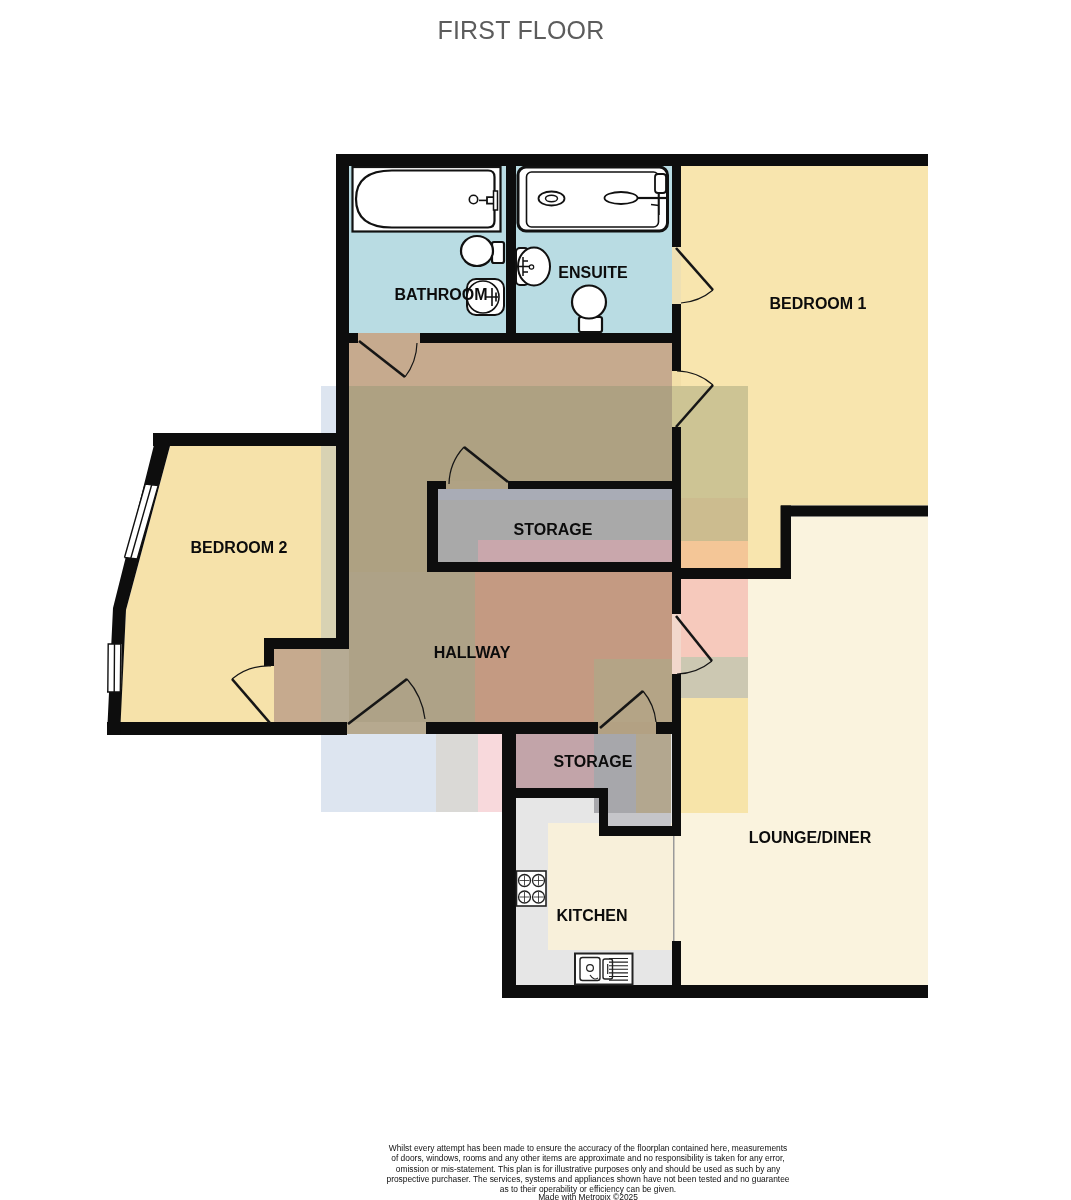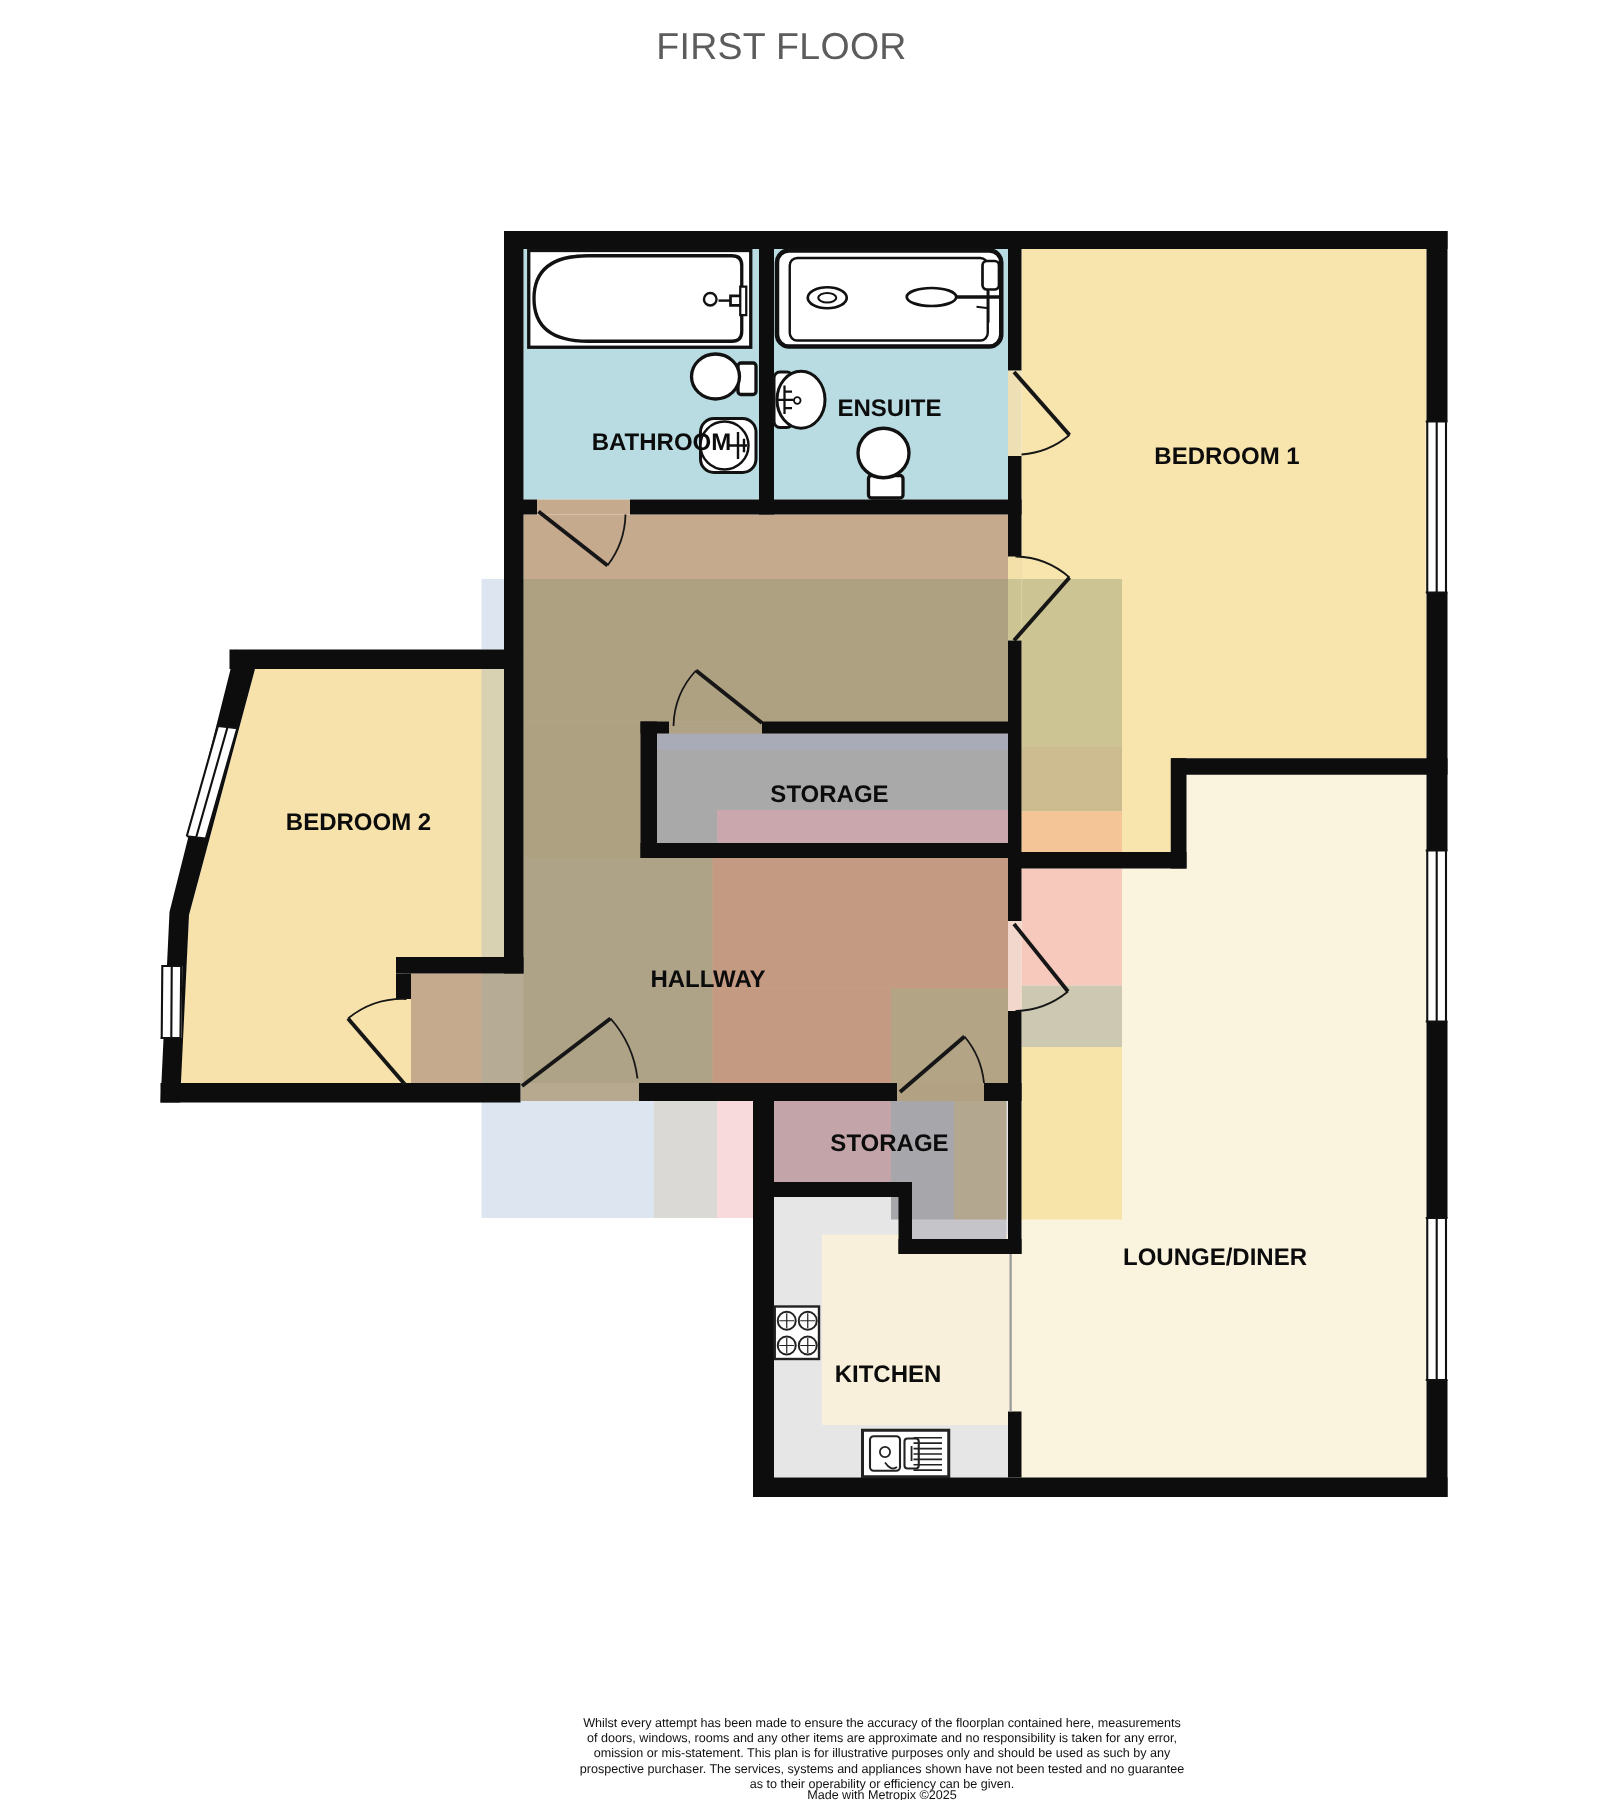--- a/index.html
+++ b/index.html
@@ -1,16 +1,16 @@
 <!DOCTYPE html>
 <html><head>
 <meta charset="utf-8">
 <style>
   html,body{margin:0;padding:0;background:#ffffff;}
-  #page{position:relative;width:1071px;height:1200px;background:#ffffff;overflow:hidden;
+  #page{position:relative;width:928px;height:1200px;background:#ffffff;overflow:hidden;
         font-family:"Liberation Sans", sans-serif;}
   svg{position:absolute;left:0;top:0;}
   text{font-family:"Liberation Sans", sans-serif;}
 </style>
 </head>
 <body>
 <div id="page">
 <svg width="1071" height="1200" viewBox="0 0 1071 1200">
 
   <text x="521" y="39" font-size="25" fill="#5c5c5c" letter-spacing="0.2" text-anchor="middle">FIRST FLOOR</text>

